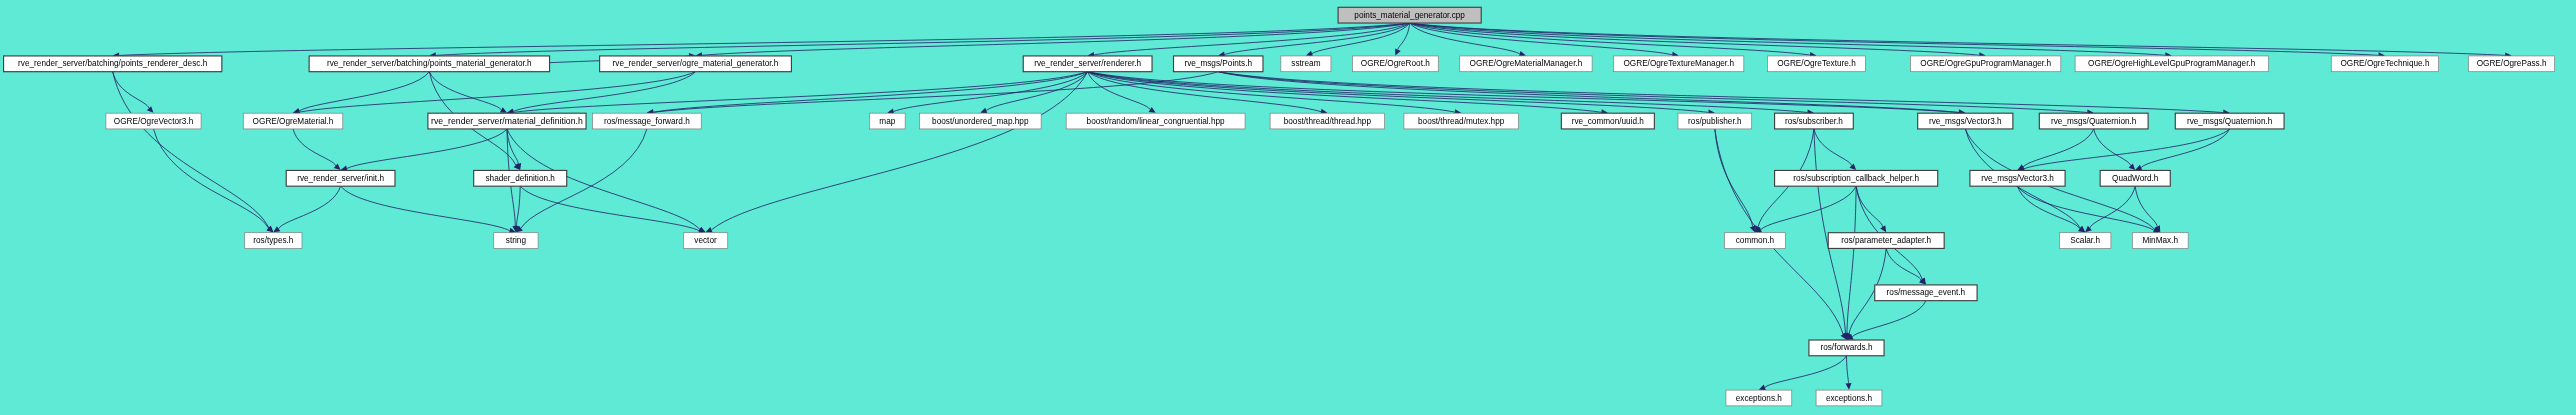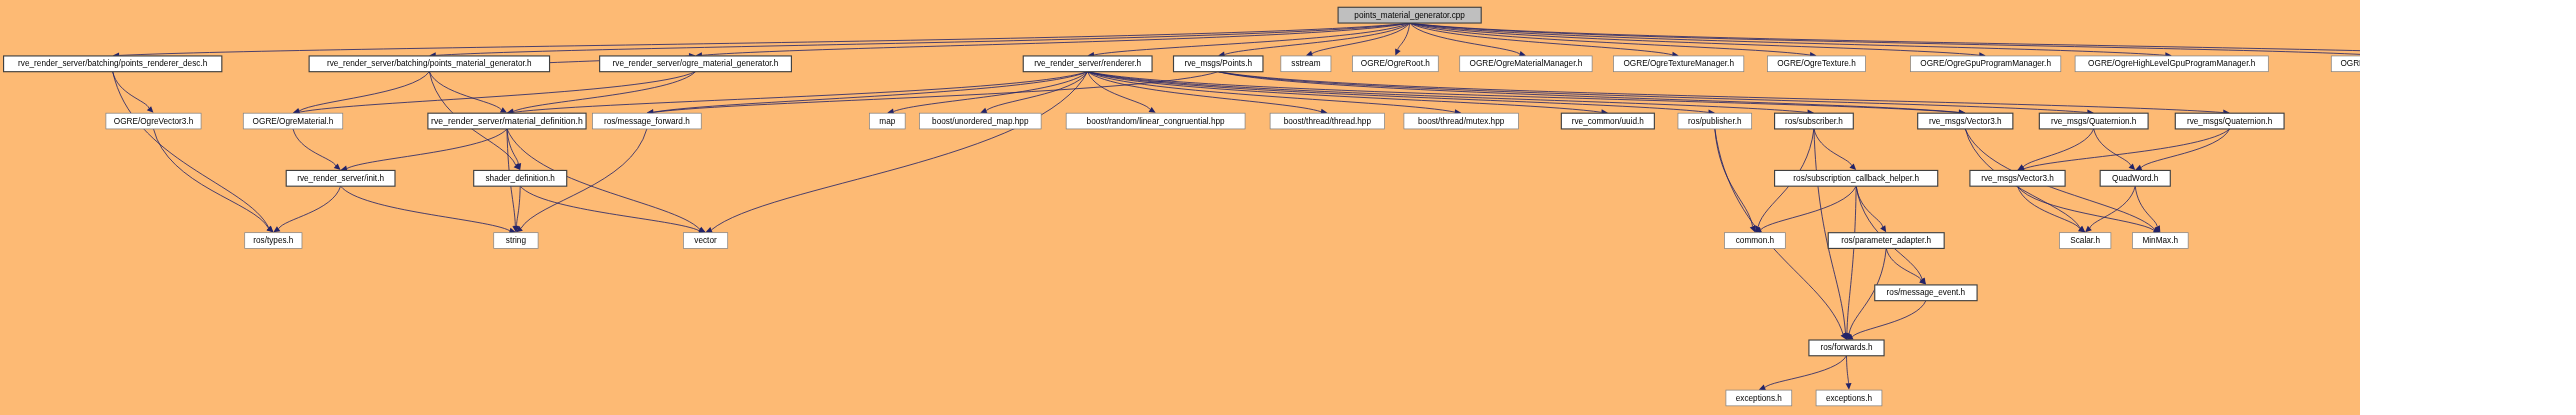--- a/index.html
+++ b/index.html
@@ -2,23 +2,23 @@
 <html style="font-size:11.4px"><head>
 <meta charset="utf-8">
 <style>
   html, body {
     margin: 0;
     padding: 0;
     background: #ffffff;
   }
   #graph-root {
     position: relative;
-    width: 2360px;
+    width: 2576px;
     height: 416px;
-    background: #fdba74;
+    background: #5eead4;
     font-family: "Liberation Sans", sans-serif;
     overflow: hidden;
   }
   svg.graph-canvas {
     position: absolute;
     left: 0;
     top: 0;
     width: 2576px;
     height: 416px;
   }

